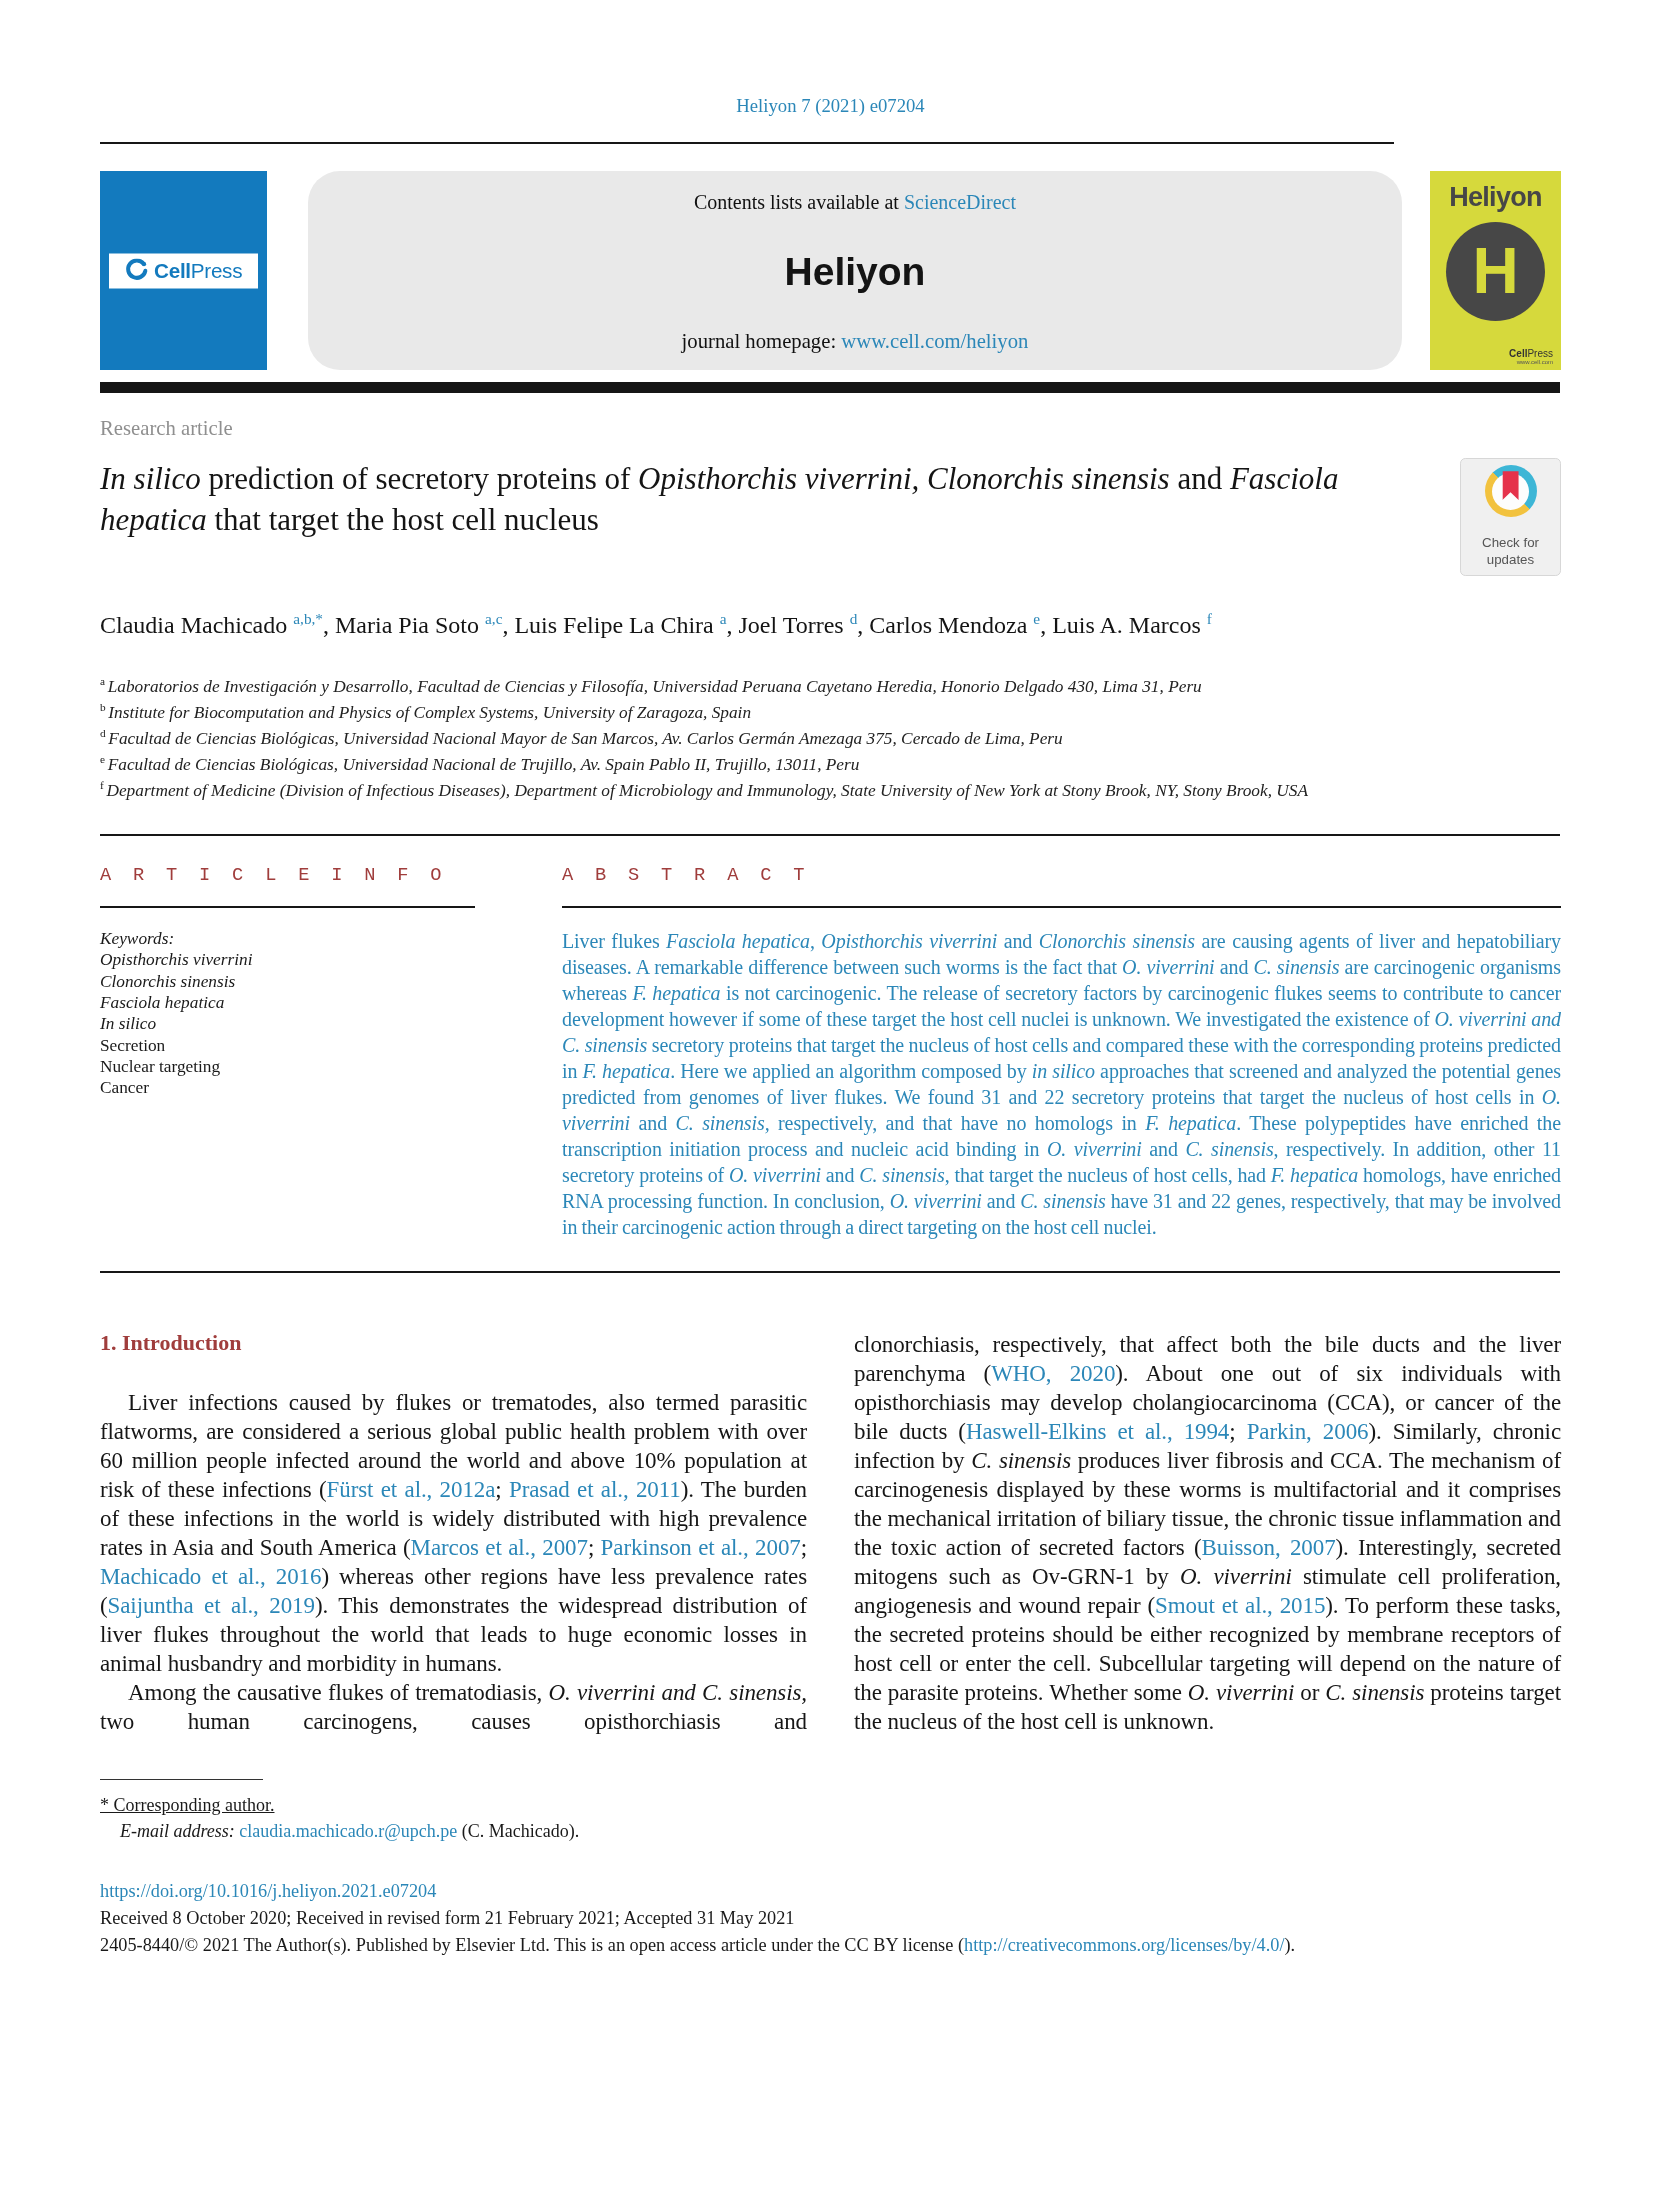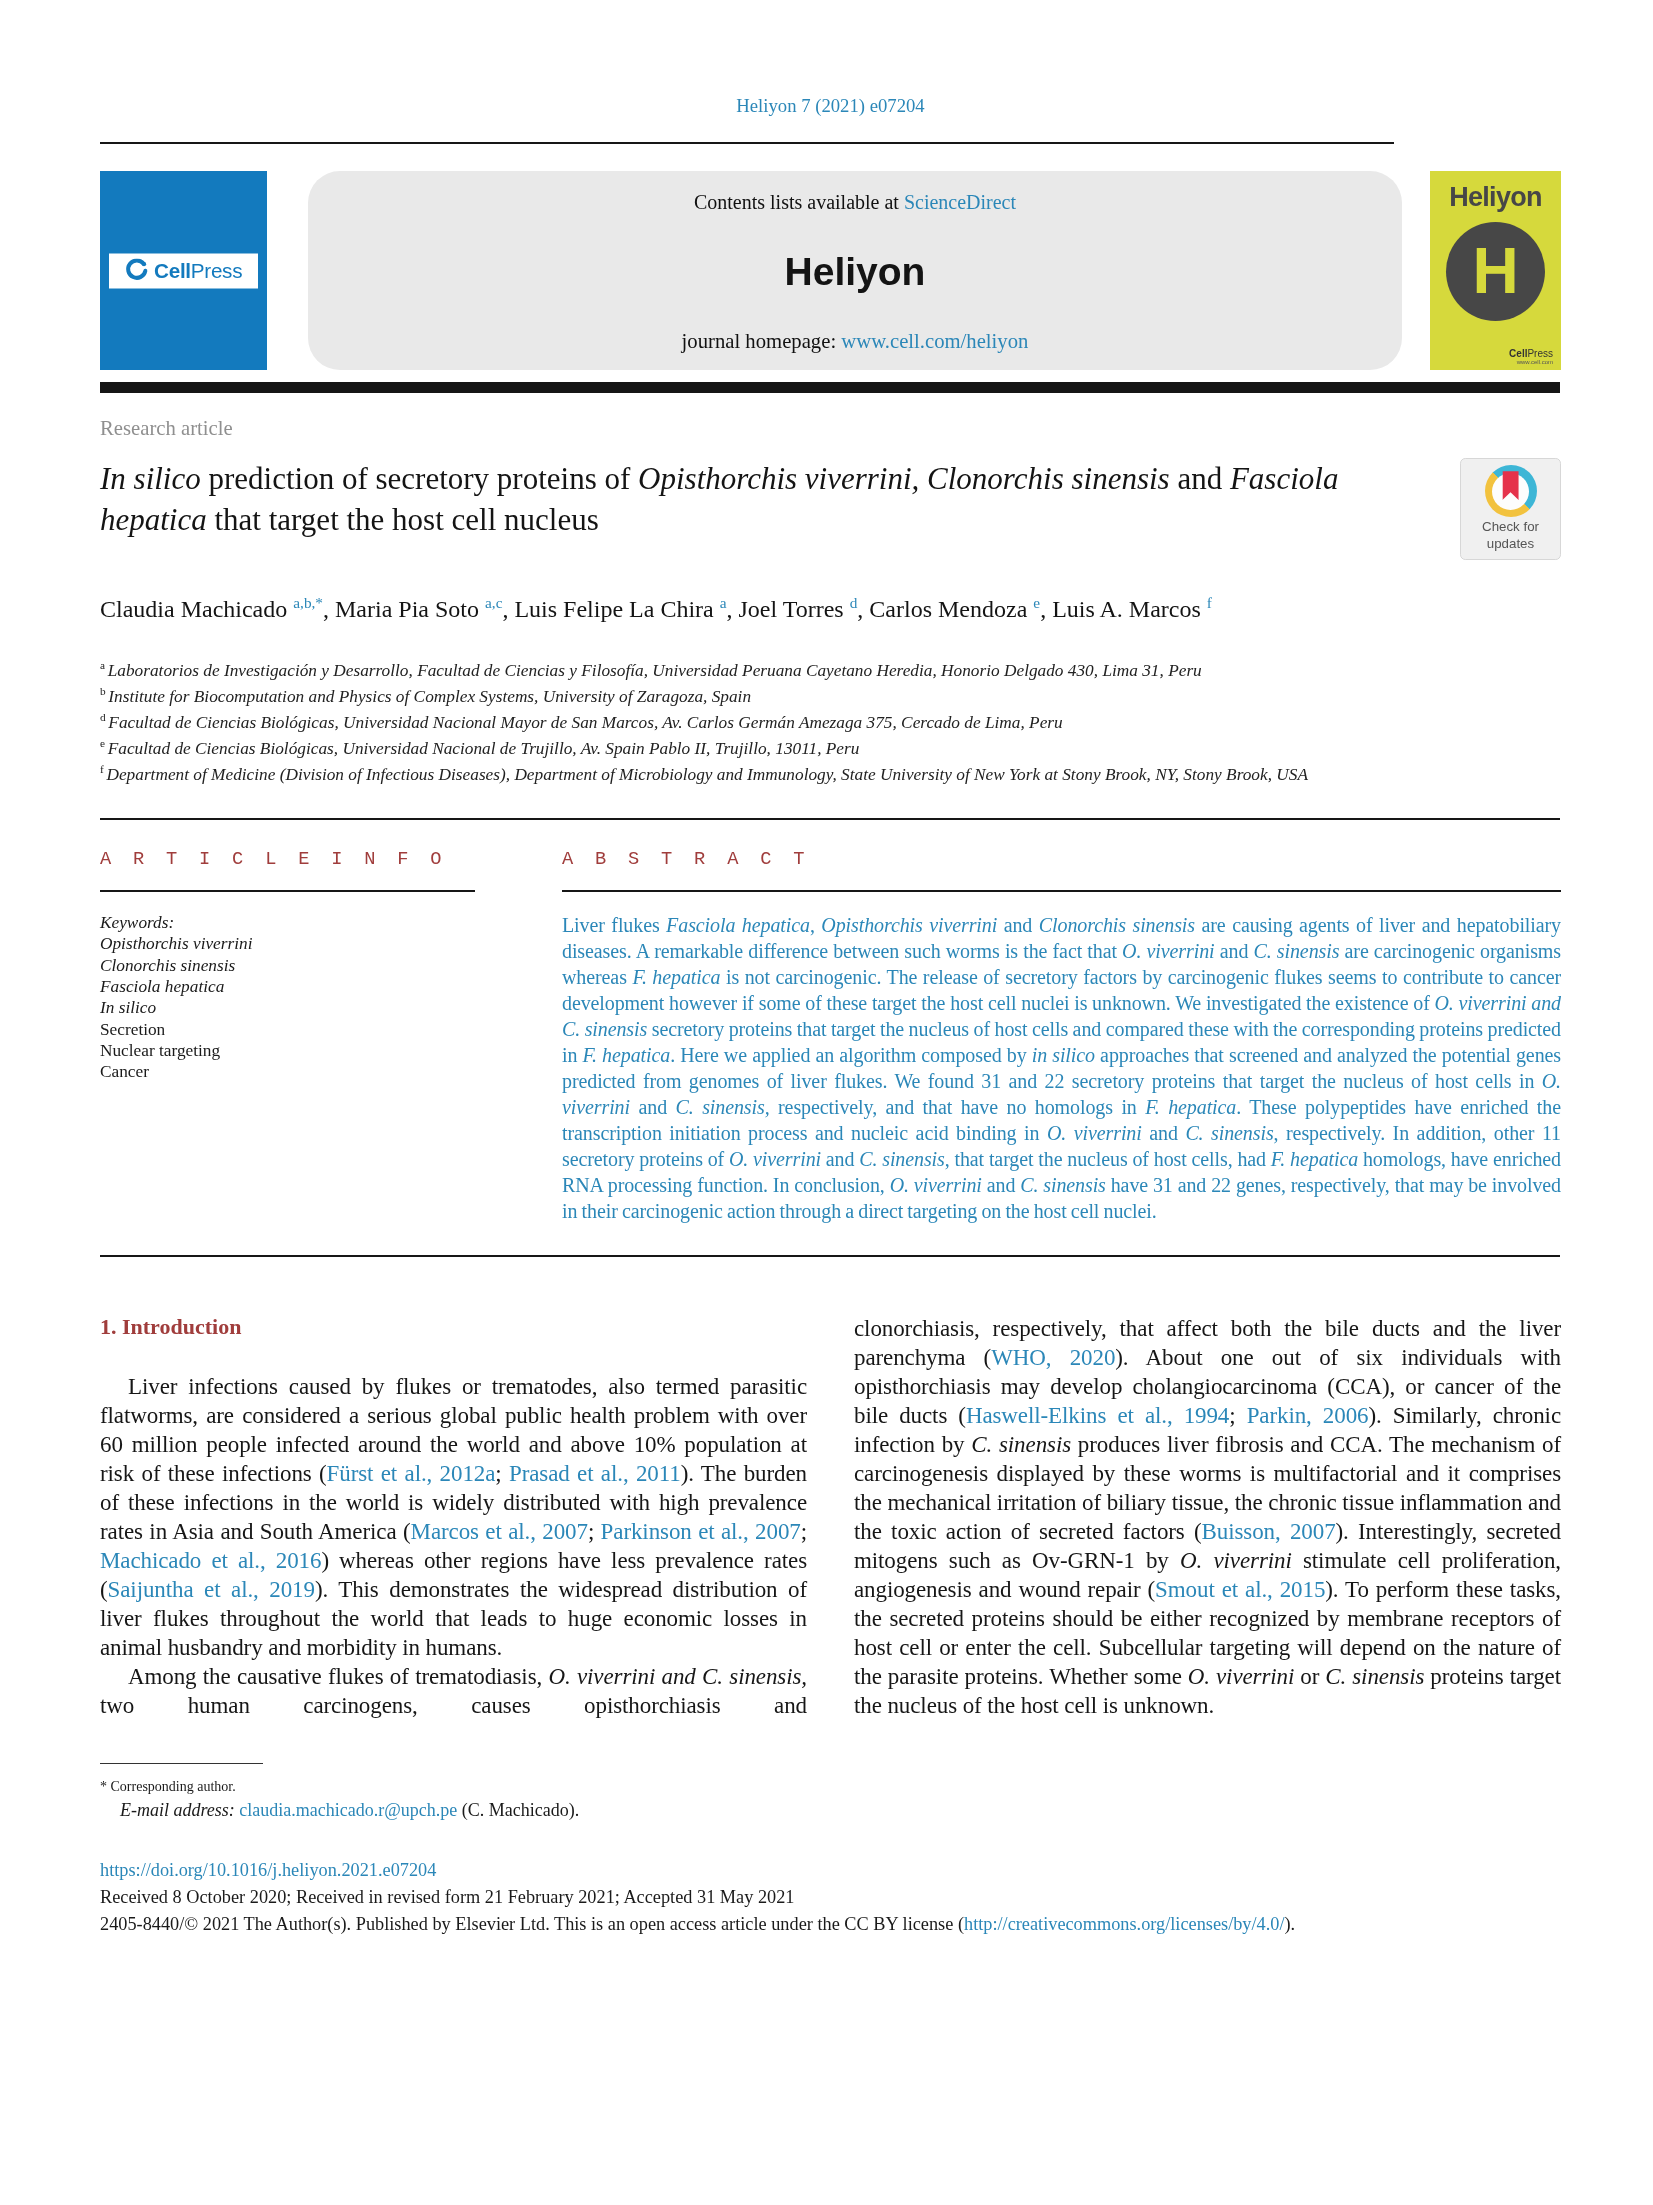--- a/index.html
+++ b/index.html
@@ -47,21 +47,21 @@
 
   .article-type{margin-top:24px;font-size:20.7px;color:#8f8f8f;}
 
   
   .title-row{margin-top:17.3px;display:flex;align-items:flex-start;}
   h1.title{font-size:31px;font-weight:400;line-height:1.34;color:#141414;width:1267px;}
   .check-badge{margin-left:auto;width:101px;min-height:93px;background:#f0f0f0;border:0.7px solid #d7d7d7;border-radius:5.3px;text-align:center;padding:6.7px 5.3px 6.7px;cursor:pointer;}
   .cfu-ring{width:52px;height:52px;border-radius:50%;margin:0 auto;background:conic-gradient(from 315deg,#3db6d6 0 50%,#f2c23e 0 100%);position:relative;}
   .cfu-inner{position:absolute;left:7.3px;top:7.3px;width:37px;height:37px;border-radius:50%;background:#fdfdfd;}
   .cfu-mark{position:absolute;left:50%;top:6px;transform:translateX(-50%);width:16.7px;height:29px;background:#e5324b;clip-path:polygon(0 0,100% 0,100% 100%,50% 72%,0 100%);}
-  .cfu-text{margin-top:2px;font-family:"Liberation Sans",sans-serif;font-size:13.3px;line-height:1.25;color:#555;}
+  .cfu-text{margin-top:18px;font-family:"Liberation Sans",sans-serif;font-size:13.3px;line-height:1.25;color:#555;}
 
   
   .authors{margin-top:33px;font-size:24px;color:#141414;max-width:1280px;line-height:1.32;}
   .authors sup{color:var(--link);font-size:15.3px;}
 
   
   .affiliations{margin-top:29px;max-width:1314px;}
   .affil{font-size:17.3px;line-height:21.3px;font-style:italic;color:#222;}
   .affil sup{font-style:normal;font-size:11.3px;margin-right:2.7px;}
 
@@ -82,21 +82,21 @@
   .intro-grid{margin-top:57px;display:grid;grid-template-columns:1fr 1fr;column-gap:47px;align-items:start;}
   .intro-head{font-size:22px;font-weight:700;color:var(--red);margin-bottom:32px;}
   .body-par{font-size:23px;line-height:29px;text-align:justify;color:#161616;letter-spacing:-0.1px;}
   .body-par.indent{text-indent:28px;}
   .body-par.cont-out{text-align-last:justify;}
   .body-par + .body-par{margin-top:0;}
 
   
   .footnote{margin-top:43px;}
   .fn-rule{height:1.3px;width:163px;background:#333;}
-  .fn-line{margin-top:14.7px;font-size:14px;color:#1a1a1a;}
+  .fn-line{margin-top:14.7px;font-size:18px;color:#1a1a1a;text-decoration:underline;}
   .fn-email{margin-top:5.3px;padding-left:20px;font-size:18px;color:#1a1a1a;}
 
   .bottom{margin-top:36px;font-size:18.3px;line-height:27px;color:#1a1a1a;}
   .doi{display:block;}
 </style>
 </head>
 <body>
 
 <div class="page">
 

